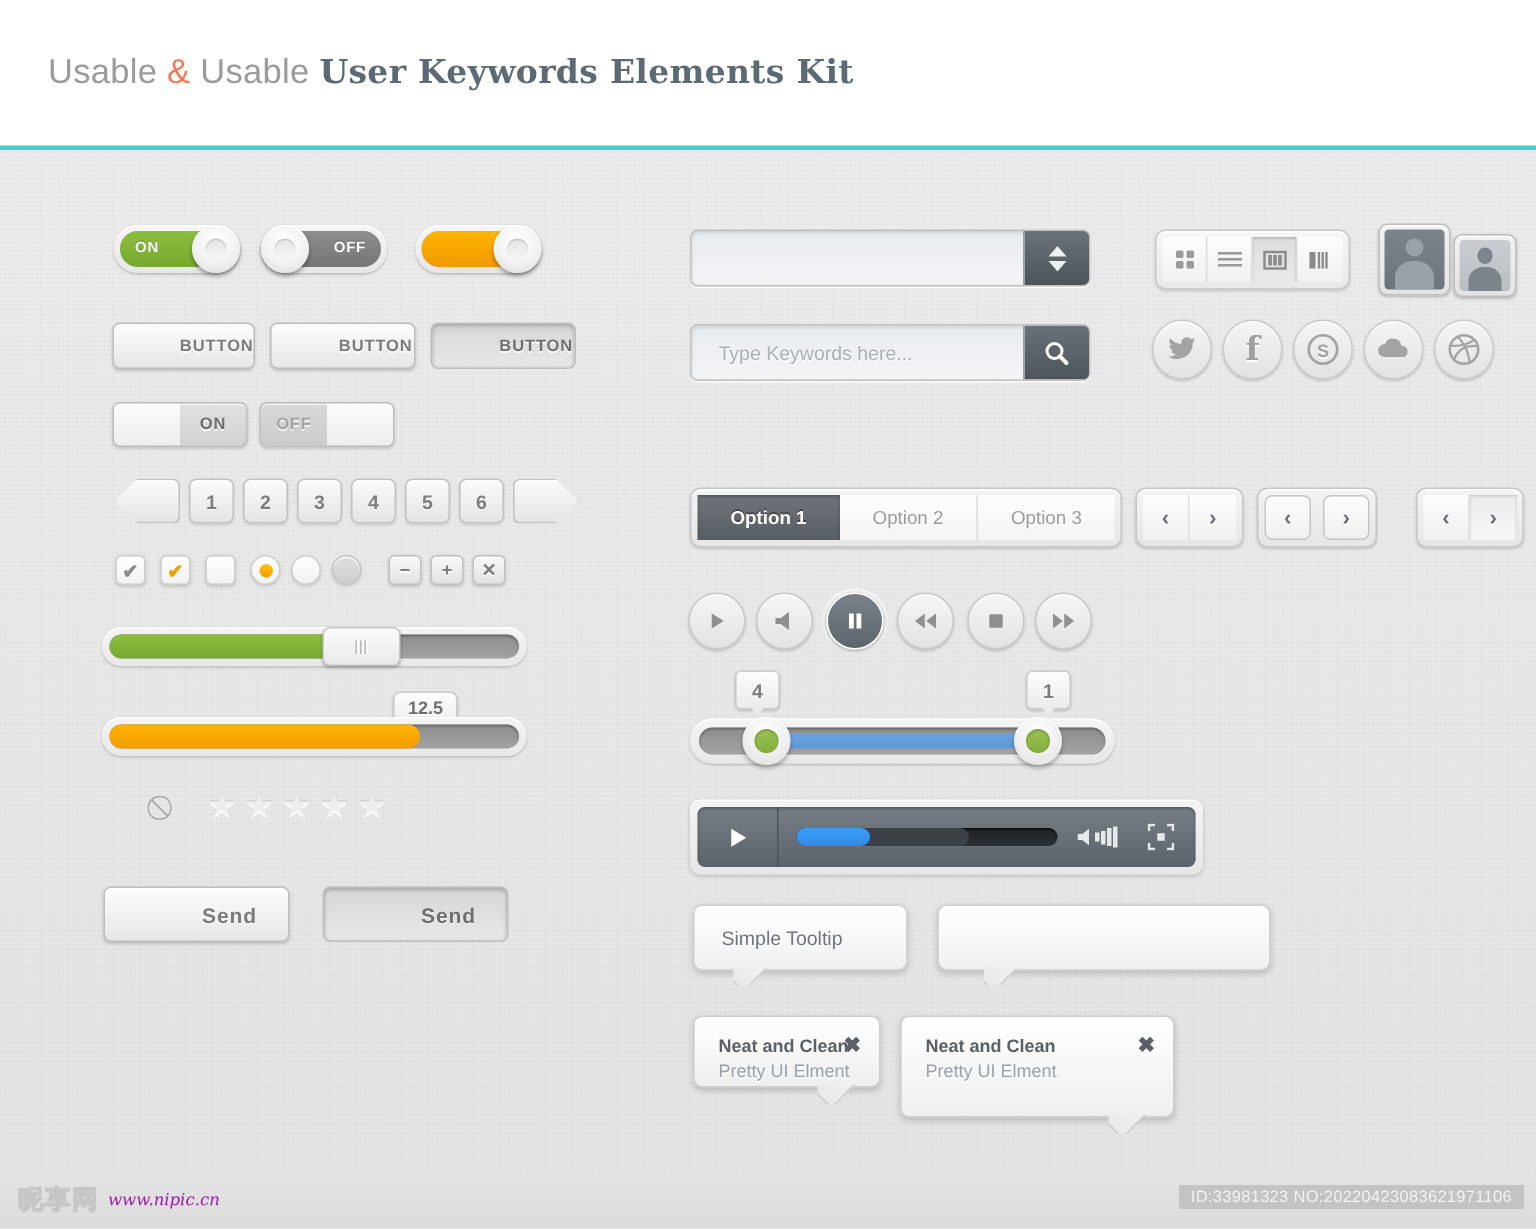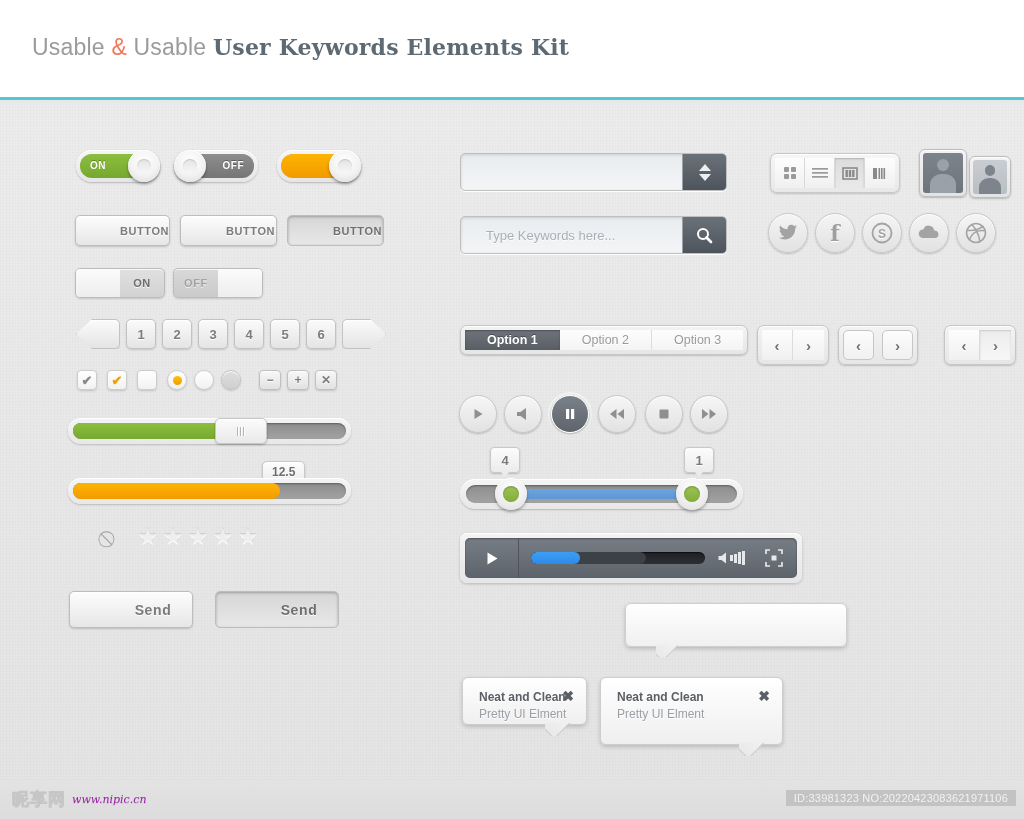--- a/index.html
+++ b/index.html
@@ -191,21 +191,20 @@
   .star { position:absolute; font-size:22px; color:#e2e2e2; text-shadow:0 1px 0 #fff, 0 -1px 0 #cbcbcb; line-height:1; }
   .star.empty { color:#eeeeee; }
   .noicon { position:absolute; font-size:16px; color:#a0a0a0; line-height:1; }
 
   
   .field {
     position:absolute; border-radius:5px; overflow:hidden; display:flex;
     border:1px solid #c0c0c0;
     background:linear-gradient(180deg,#e9ecef,#f3f5f7);
     box-shadow:0 1px 3px rgba(0,0,0,.14) inset, 0 1px 0 rgba(255,255,255,.9);
-    padding-left:7px;
   }
   .field .txt {
     flex:1; display:flex; align-items:center; padding-left:18px;
     font-size:13px; color:#a9b0b6; text-shadow:0 1px 0 rgba(255,255,255,.8);
   }
   .field .addon {
     width:44px; display:flex; align-items:center; justify-content:center;
     background:linear-gradient(180deg,#6b7178,#4e545b);
     border-left:1px solid #9aa0a6;
     color:#fff;
@@ -254,21 +253,21 @@
   }
 
   
   .tabs {
     position:absolute; display:flex; border-radius:7px; overflow:hidden;
     background:linear-gradient(180deg,#f3f3f3,#e6e6e6);
     border:1px solid #c6c6c6; padding:4px;
     box-shadow:0 1px 2px rgba(0,0,0,.18), 0 1px 0 rgba(255,255,255,.95) inset;
   }
   .tab {
-    padding:0 22px; height:20px; display:flex; align-items:center; justify-content:center;
+    padding:0 22px; height:30px; display:flex; align-items:center; justify-content:center;
     font-size:12.5px; color:#9b9b9b; text-shadow:0 1px 0 #fff;
     background:linear-gradient(180deg,#fdfdfd,#f4f4f4);
     border-right:1px solid #dcdcdc;
     text-align:center;
   }
   .tab:last-child { border-right:none; }
   .tab.active {
     background:linear-gradient(180deg,#6e747a,#585e64);
     color:#ffffff; font-weight:bold; text-shadow:0 -1px 0 rgba(0,0,0,.35);
     box-shadow:0 1px 2px rgba(0,0,0,.3) inset;
@@ -696,20 +695,24 @@
       </div>
       <div class="vfull">
         <svg width="18" height="18" viewBox="0 0 18 18">
           <path d="M1 5 V1 H5 M13 1 H17 V5 M17 13 V17 H13 M5 17 H1 V13" fill="none" stroke="#e6e9ec" stroke-width="1.7"></path>
           <rect x="6.5" y="6.5" width="5" height="5" fill="#e6e9ec"></rect>
         </svg>
       </div>
     </div>
   </div>
 
+  <div class="tooltip" style="left:462px; top:500px; width:143px; height:44px;">
+    <span>Simple Tooltip</span>
+    <div class="tail" style="left:26px;"></div>
+  </div>
   <div class="tooltip" style="left:625px; top:500px; width:222px; height:44px;">
     <div class="tail" style="left:30px;"></div>
   </div>
 
   <div class="popover" style="left:462px; top:574px; width:125px; height:48px;">
     <div class="ttl">Neat and Clean</div>
     <div class="sub">Pretty UI Elment</div>
     <div class="xbtn">✖</div>
     <div class="ptail" style="left:82px;"></div>
   </div>

